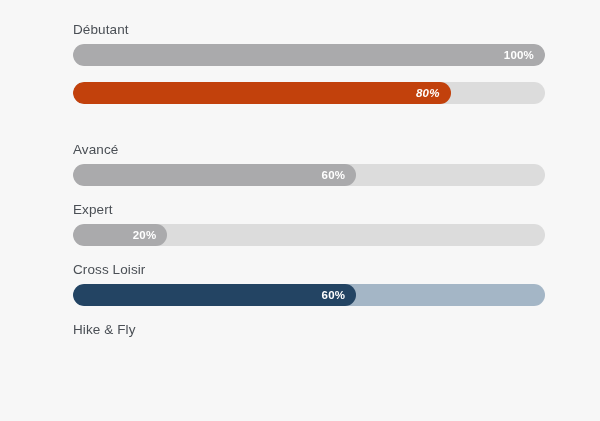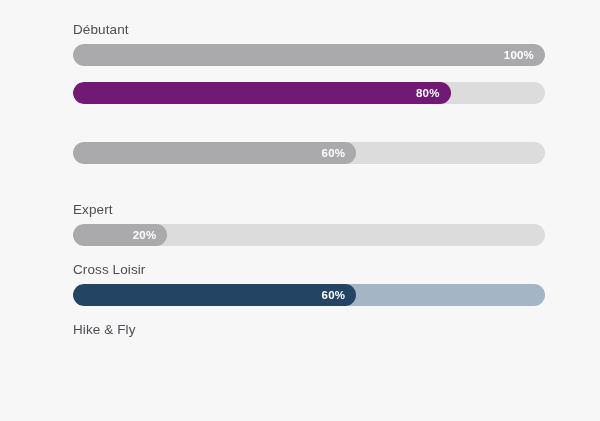--- a/index.html
+++ b/index.html
@@ -81,27 +81,28 @@
     <span class="skill-label">Débutant</span>
     <div class="skill-track" style="background: rgb(220, 220, 220);">
       <div class="skill-fill" style="width: 100%; background: rgb(170, 170, 172);">
         <span class="skill-value">100%</span>
       </div>
     </div>
   </div>
 
   <div class="skill-row">
     <div class="skill-track" style="background: rgb(220, 220, 220);">
-      <div class="skill-fill" style="width: 80%; background: #701a75;">
+      <div class="skill-fill" style="width: 80%; background: #c2410c; font-style: italic;">
         <span class="skill-value">80%</span>
       </div>
     </div>
   </div>
 
   <div class="skill-row">
+    <span class="skill-label">Avancé</span>
     <div class="skill-track" style="background: rgb(220, 220, 220);">
       <div class="skill-fill" style="width: 60%; background: rgb(170, 170, 172);">
         <span class="skill-value">60%</span>
       </div>
     </div>
   </div>
 
   <div class="skill-row">
     <span class="skill-label">Expert</span>
     <div class="skill-track" style="background: rgb(220, 220, 220);">

